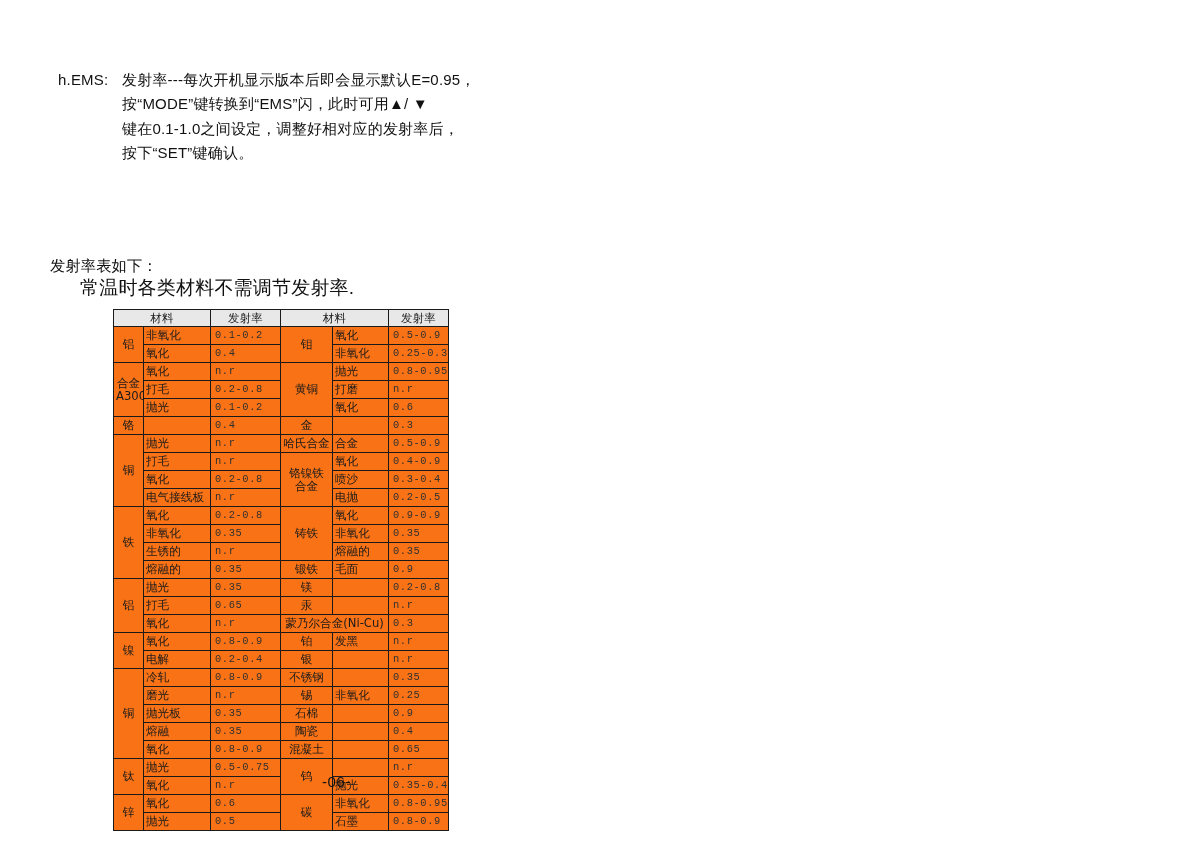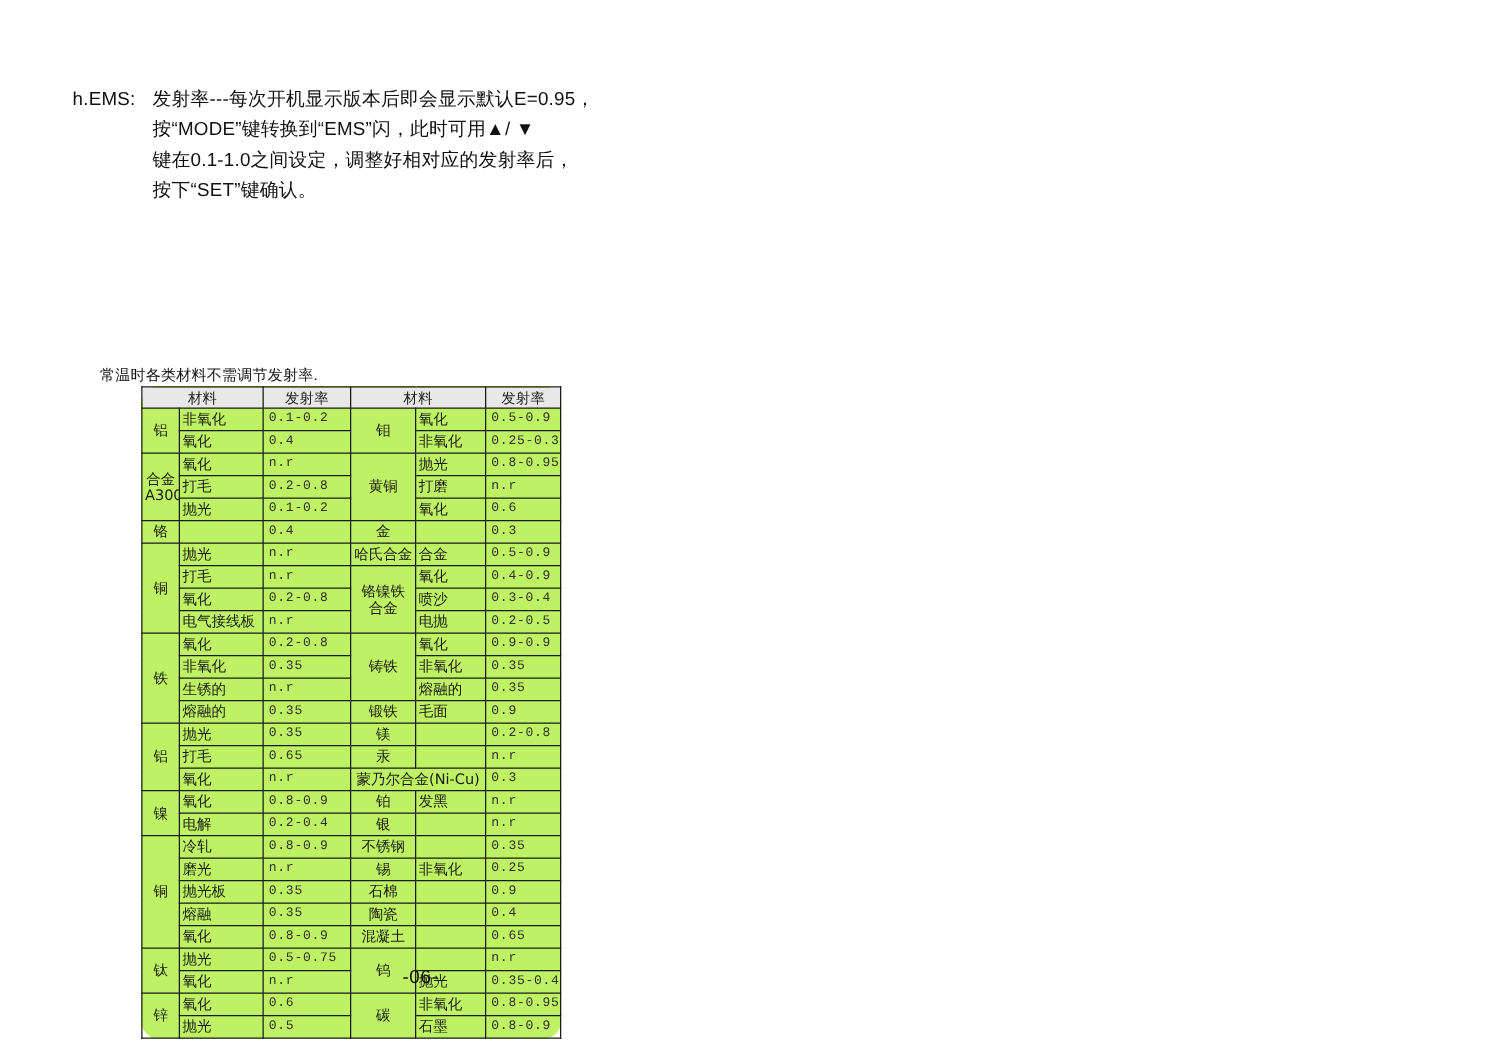--- a/index.html
+++ b/index.html
@@ -55,32 +55,31 @@
   
   #ems-block { left: 58px; top: 68px; width: 530px; }
   #ems-block .lbl { width: 64px; }
   #ems-block .bdy { width: 462px; }
 
   #para-emissivity {
     left: 50px; top: 158px; width: 520px;
     text-indent: 0;
   }
   #para-table-lead { left: 50px; top: 254px; width: 400px; }
-  #para-table-sub  { left: 80px; top: 288px; width: 400px; font-size: 12px; }
+  #para-table-sub  { left: 80px; top: 276px; width: 400px; font-size: 19px; }
 
   
   #emis-table {
     position: absolute;
     left: 113px;
     top: 309px;
     border-collapse: collapse;
     table-layout: fixed;
     width: 335px;
-    background: #bef264;
-    border-radius: 14px;
+    background: #f97316;
   }
   #emis-table td, #emis-table th {
     border: 1px solid #1a1a1a;
     padding: 0 2px;
     height: 18px;
     font-size: 11.4px;
     line-height: 13px;
     font-family: "DejaVu Sans", sans-serif;
     font-weight: normal;
     color: #1a1a1a;
@@ -124,20 +123,21 @@
   <div class="col col-left">
 
     <div class="hang" id="ems-block">
       <span class="lbl">h.EMS:</span><span class="bdy">发射率---每次开机显示版本后即会显示默认E=0.95，
 按“MODE”键转换到“EMS”闪，此时可用▲/ ▼
 键在0.1-1.0之间设定，调整好相对应的发射率后，
 按下“SET”键确认。</span>
     </div>
 
 
+    <div class="para" id="para-table-lead">发射率表如下：</div>
 
     <div class="para" id="para-table-sub">常温时各类材料不需调节发射率.</div>
 
     <table id="emis-table">
       <colgroup>
         <col class="c-grp">
           <col class="c-sub">
           <col class="c-val">
         <col class="c-grp2">
           <col class="c-sub2">

